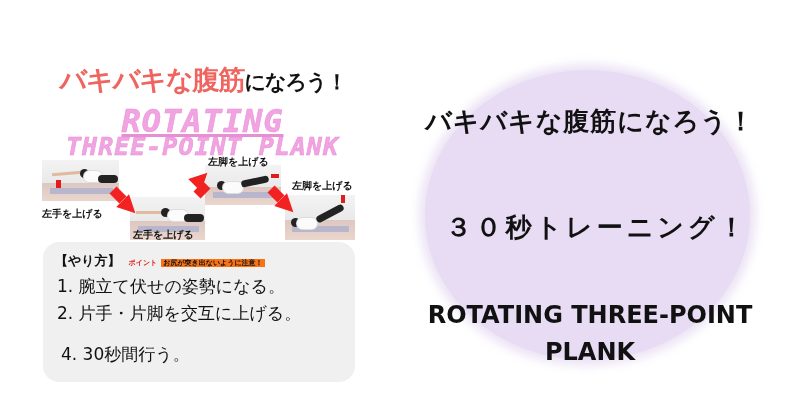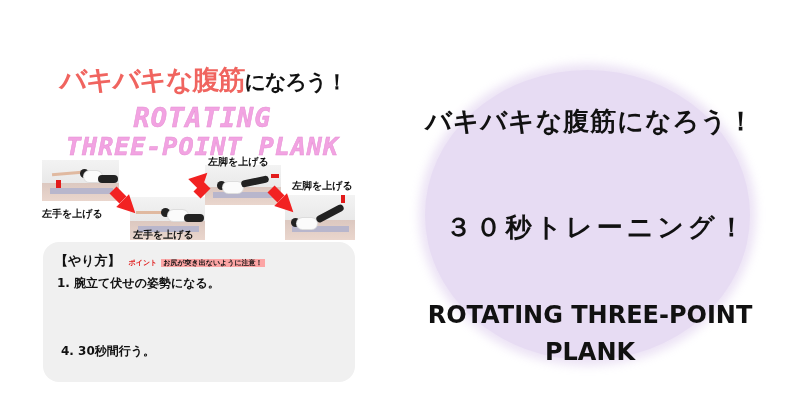--- a/index.html
+++ b/index.html
@@ -14,21 +14,21 @@
     white-space: nowrap;
   }
   .thumb-title .red { color: #f0645f; font-size: 27px; }
   .thumb-title .dark { color: #111; font-size: 21px; }
   .pink-line {
     position: absolute; left: 0; width: 345px; text-align: center;
     font-family: "DejaVu Sans Mono", monospace; font-weight: bold; font-style: italic;
     color: #f2a3e2; letter-spacing: 1px; white-space: nowrap;
     -webkit-text-stroke: 0.5px #e68fd3;
   }
-  .pink-1 { top: 62px; font-size: 27px; }
+  .pink-1 { top: 62px; font-size: 32px; text-decoration: underline; }
   .pink-2 { top: 92px; font-size: 25px; }
 
   .photo {
     position: absolute; background: linear-gradient(#f3f3f3 0%, #e9e9e9 55%, #dcc8c0 56%, #ead6cd 100%);
     overflow: hidden;
   }
   .photo .mat { position: absolute; left: 10%; right: 8%; bottom: 18%; height: 14%; background: #b8b6cc; }
   .photo .body-shirt { position: absolute; background: #fbfbfb; border-radius: 8px; box-shadow: 0 0 0 1px #ddd; }
   .photo .body-pants { position: absolute; background: #222; border-radius: 6px; }
   .photo .head { position: absolute; width: 9px; height: 9px; border-radius: 50%; background: #222; }
@@ -60,22 +60,22 @@
   .stem-2 { left: 167px; top: 143px; transform: rotate(-135deg); }
   .stem-3 { left: 241px; top: 147px; transform: rotate(-45deg); }
 
   .how-box {
     position: absolute; left: 13px; top: 202px; width: 312px; height: 140px;
     background: #f0f0f0; border-radius: 16px;
   }
   .how-header { position: absolute; left: 12px; top: 8px; white-space: nowrap; }
   .how-header .how-title { font-weight: bold; font-size: 13px; color: #111; }
   .how-header .point { font-weight: bold; font-size: 7px; color: #e01e1e; margin-left: 8px; }
-  .how-header .note { font-weight: bold; font-size: 7px; color: #111; margin-left: 4px; background: #fca5a5; padding: 0 2px; }
-  .step { position: absolute; left: 14px; font-weight: bold; font-size: 12px; color: #111; white-space: nowrap; }
+  .how-header .note { font-weight: bold; font-size: 7px; color: #111; margin-left: 4px; background: #f97316; padding: 0 2px; }
+  .step { position: absolute; left: 14px; font-weight: normal; font-size: 17px; color: #111; white-space: nowrap; }
   .step-1 { top: 33px; }
   .step-2 { top: 60px; }
   .step-3 { top: 87px; }
   .step-4 { top: 101px; left: 18px; }
 
   
   .circle {
     position: absolute; left: 425px; top: 70px; width: 325px; height: 290px; border-radius: 50%;
     background: #e7dcf3;
     box-shadow: 0 0 10px 6px rgba(231, 220, 243, 0.8);
@@ -142,20 +142,21 @@
   <div class="photo-label label-1">左手を上げる</div>
   <div class="photo-label label-2">左手を上げる</div>
   <div class="photo-label label-3">左脚を上げる</div>
   <div class="photo-label label-4">左脚を上げる</div>
 
   <div class="how-box">
     <div class="how-header">
       <span class="how-title">【やり方】</span><span class="point">ポイント</span><span class="note">お尻が突き出ないように注意！</span>
     </div>
     <div class="step step-1">1. 腕立て伏せの姿勢になる。</div>
+    <div class="step step-2">2. 片手・片脚を交互に上げる。</div>
     <div class="step step-4">4. 30秒間行う。</div>
   </div>
 </div>
 
 <div class="circle"></div>
 <div class="headline headline-1">バキバキな腹筋になろう！</div>
 <div class="headline headline-2">３０秒トレーニング！</div>
 <div class="headline headline-3">ROTATING THREE-POINT</div>
 <div class="headline headline-4">PLANK</div>
 

